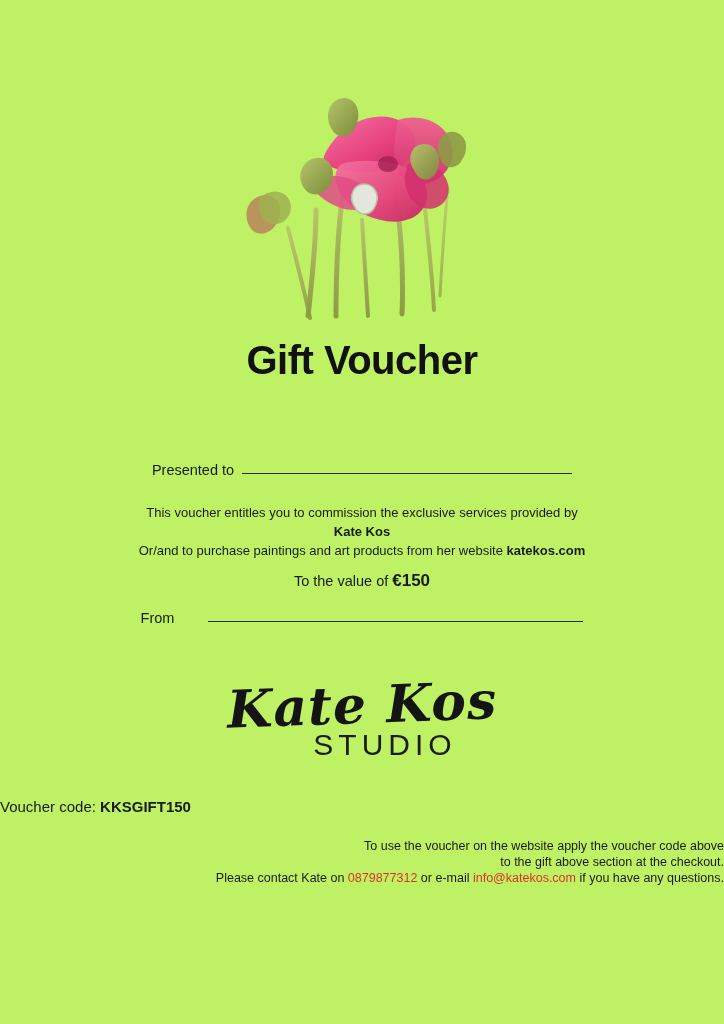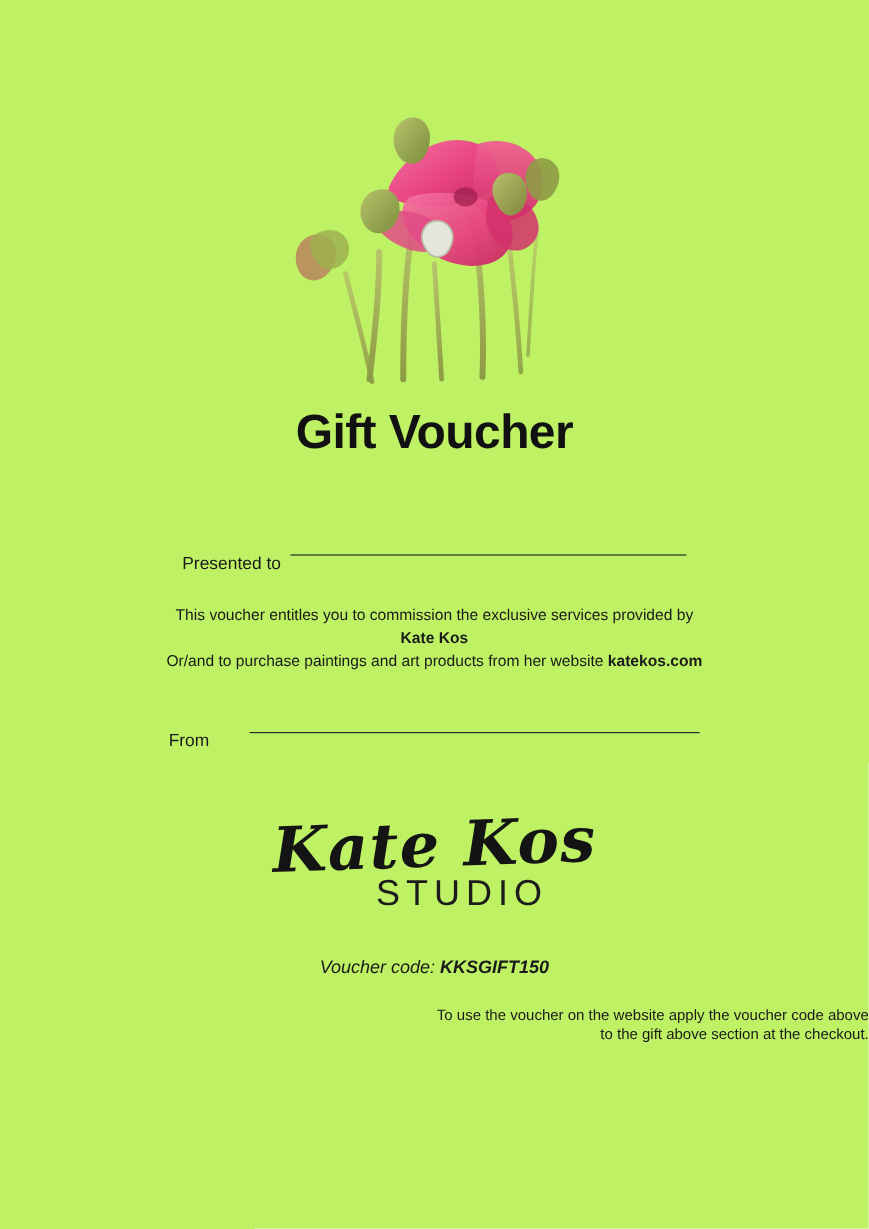--- a/index.html
+++ b/index.html
@@ -47,20 +47,21 @@
   }
 
   
   .presented-row {
     position: absolute;
     top: 462px;
     left: 0;
     width: 100%;
     display: flex;
     justify-content: center;
+    align-items: flex-end;
   }
   .presented-label {
     font-size: 14.5px;
     color: #1a1a1a;
     padding-right: 8px;
     white-space: nowrap;
   }
   .rule {
     width: 330px;
     height: 0;
@@ -98,21 +99,21 @@
   }
 
   
   .from-row {
     position: absolute;
     top: 610px;
     left: 0;
     width: 100%;
     display: flex;
     justify-content: center;
-    align-items: flex-start;
+    align-items: flex-end;
   }
   .from-label {
     font-size: 14.5px;
     color: #1a1a1a;
     padding-right: 34px;
     white-space: nowrap;
   }
   .from-row .rule { width: 375px; }
 
   
@@ -142,24 +143,22 @@
     margin-top: -6px;
     padding-left: 46px;
   }
 
   
   .code-line {
     position: absolute;
     top: 798px;
     left: 0;
     width: 100%;
-    text-align: center;
     font-size: 15px;
     color: #1a1a1a;
-    font-style: italic;
   }
   .code-value { font-weight: bold; }
 
   
   .footer {
     position: absolute;
     top: 838px;
     left: 0;
     width: 100%;
     text-align: right;
@@ -234,33 +233,37 @@
     <span class="presented-label">Presented to</span>
     <span class="rule"></span>
   </div>
 
   <div class="body-block">
     <span class="line">This voucher entitles you to commission the exclusive services provided by</span>
     <span class="line strong">Kate Kos</span>
     <span class="line"><span>Or/and to purchase paintings and art products from her website </span><span class="strong">katekos.com</span></span>
   </div>
 
+  <div class="value-line">
+    <span>To the value of </span><span class="value-amount">€150</span>
+  </div>
 
   <div class="from-row">
     <span class="from-label">From</span>
     <span class="rule"></span>
   </div>
 
   <div class="logo-block">
     <span class="logo-name">Kate Kos</span>
     <span class="logo-sub">STUDIO</span>
   </div>
 
   <div class="code-line">
     <span>Voucher code: </span><span class="code-value">KKSGIFT150</span>
   </div>
 
   <div class="footer">
     <span class="line">To use the voucher on the website apply the voucher code above</span>
     <span class="line">to the gift above section at the checkout.</span>
+    <span class="line"><span>Please contact Kate on </span><span class="accent-red">0879877312</span><span> or e-mail </span><span class="accent-red-link">info@katekos.com</span><span> if you have any questions.</span></span>
   </div>
 
 </div>
 
 </body></html>

